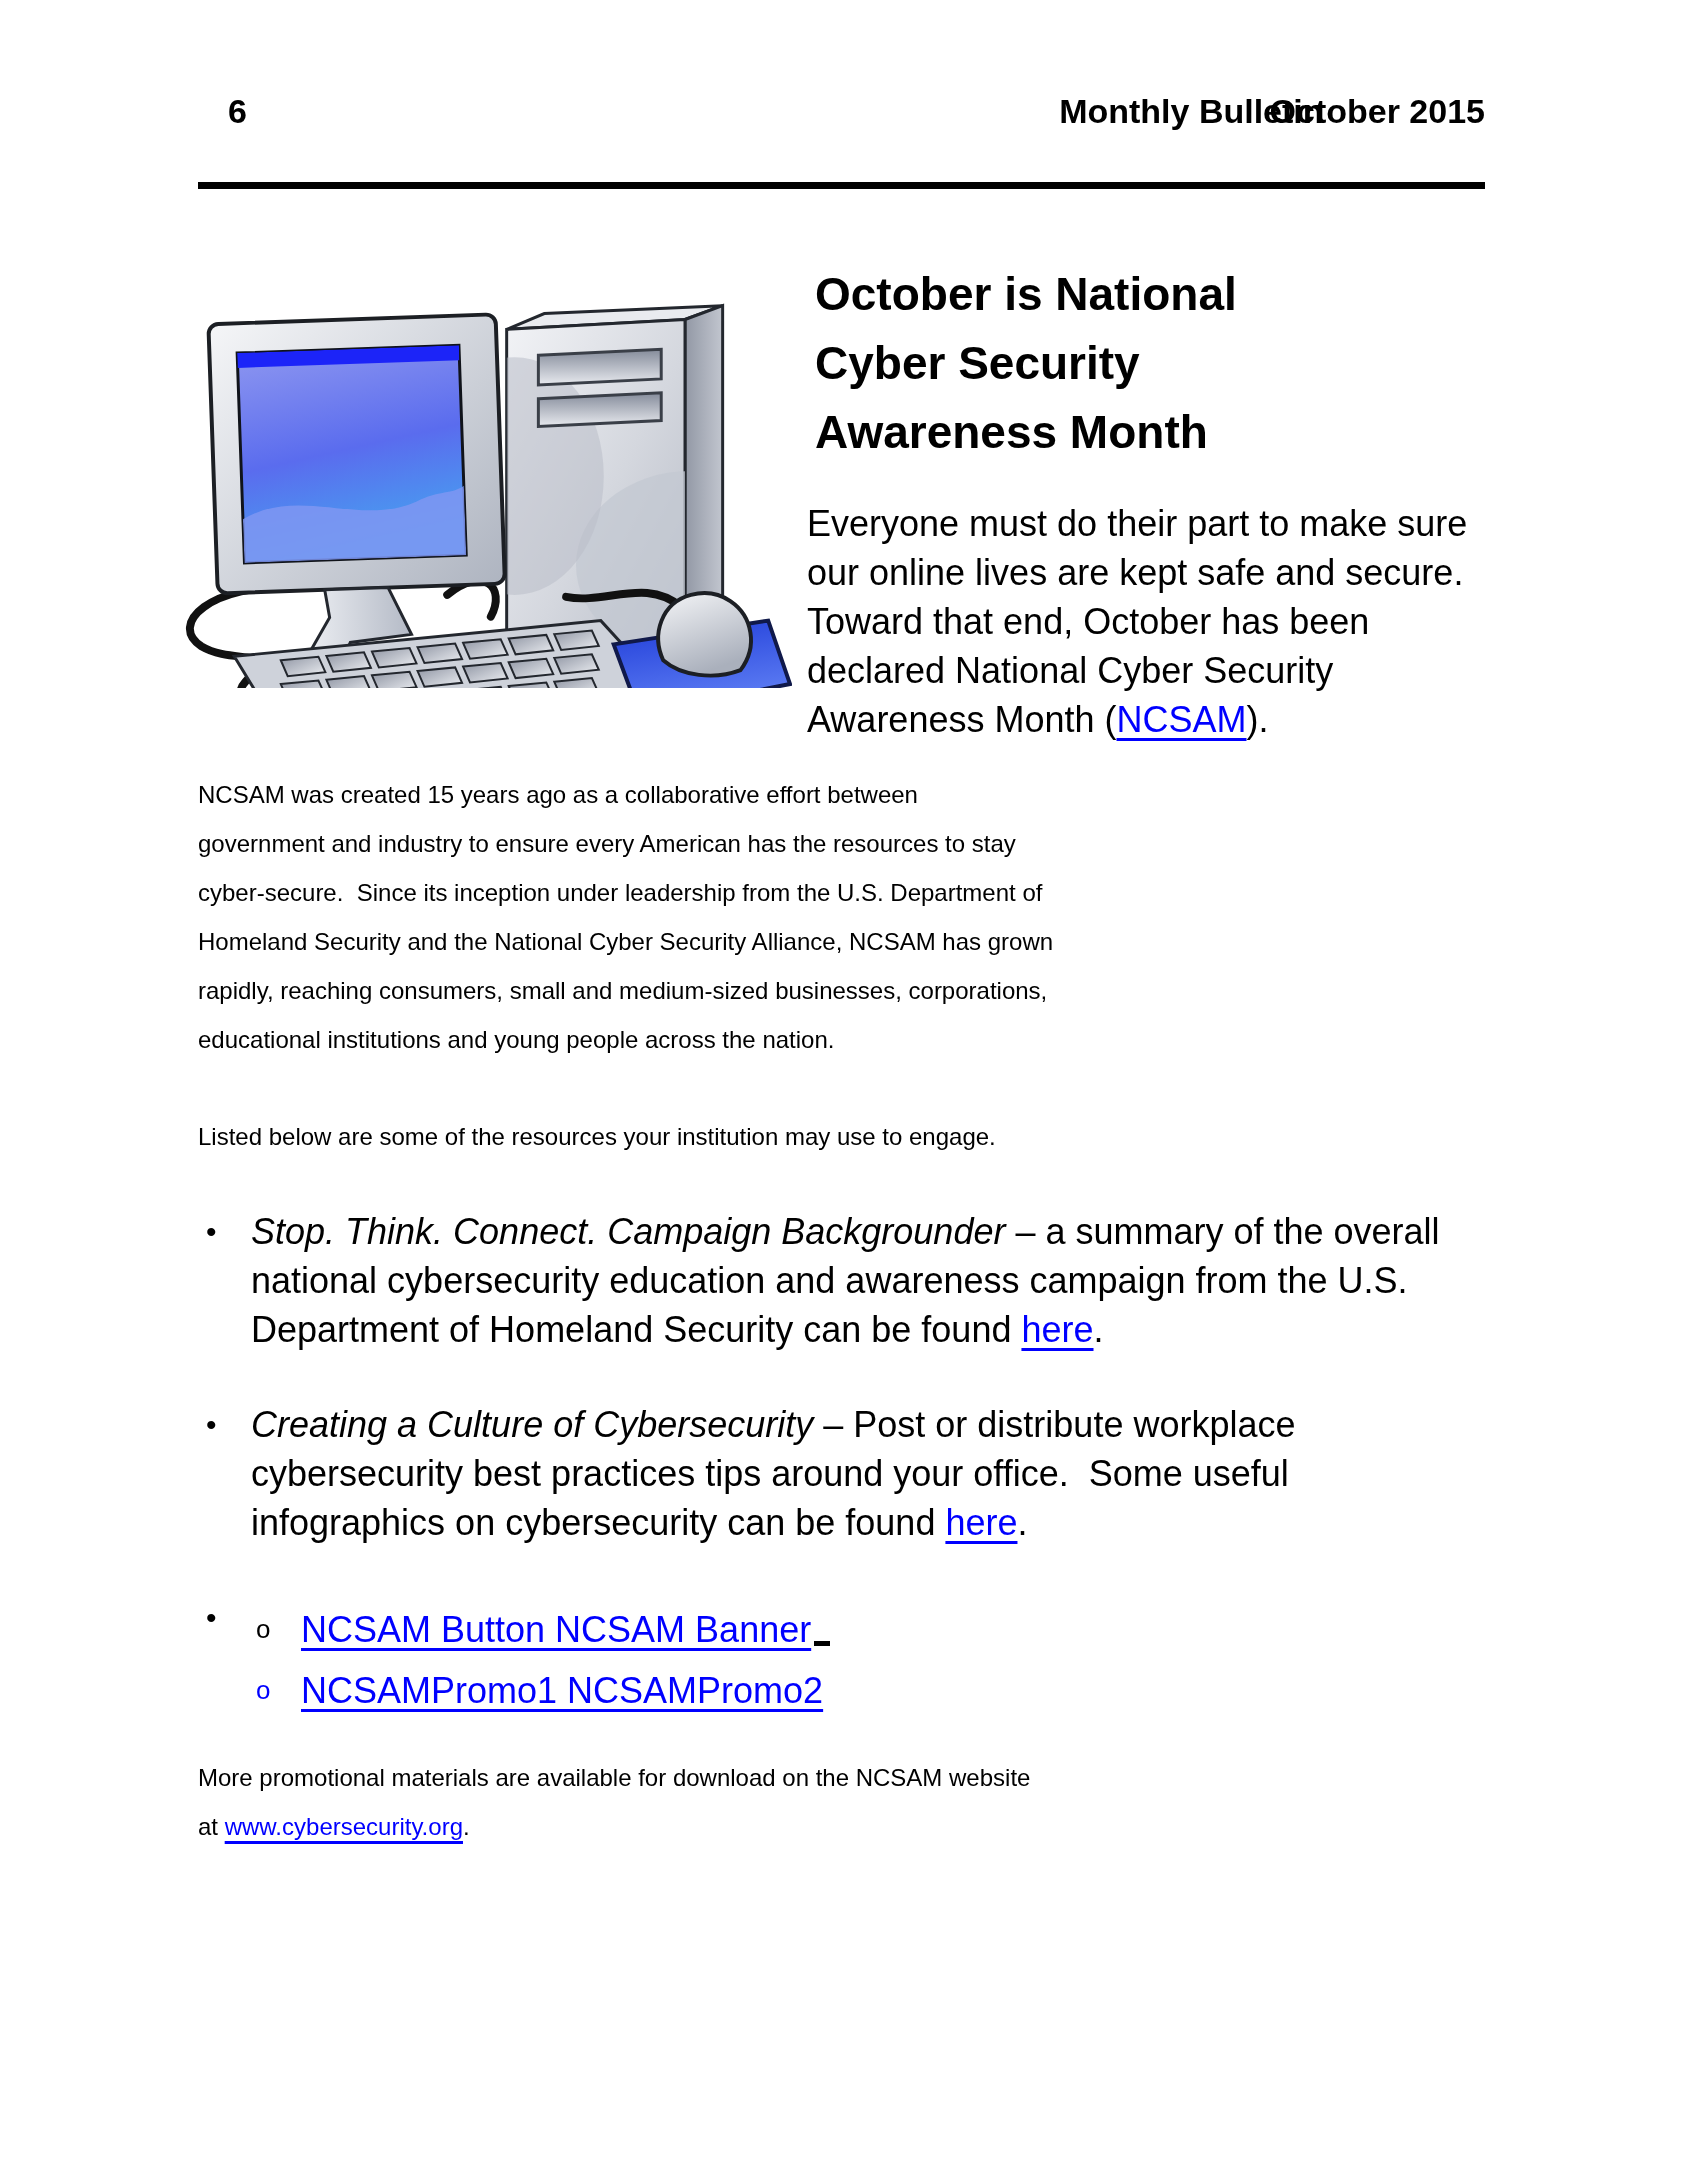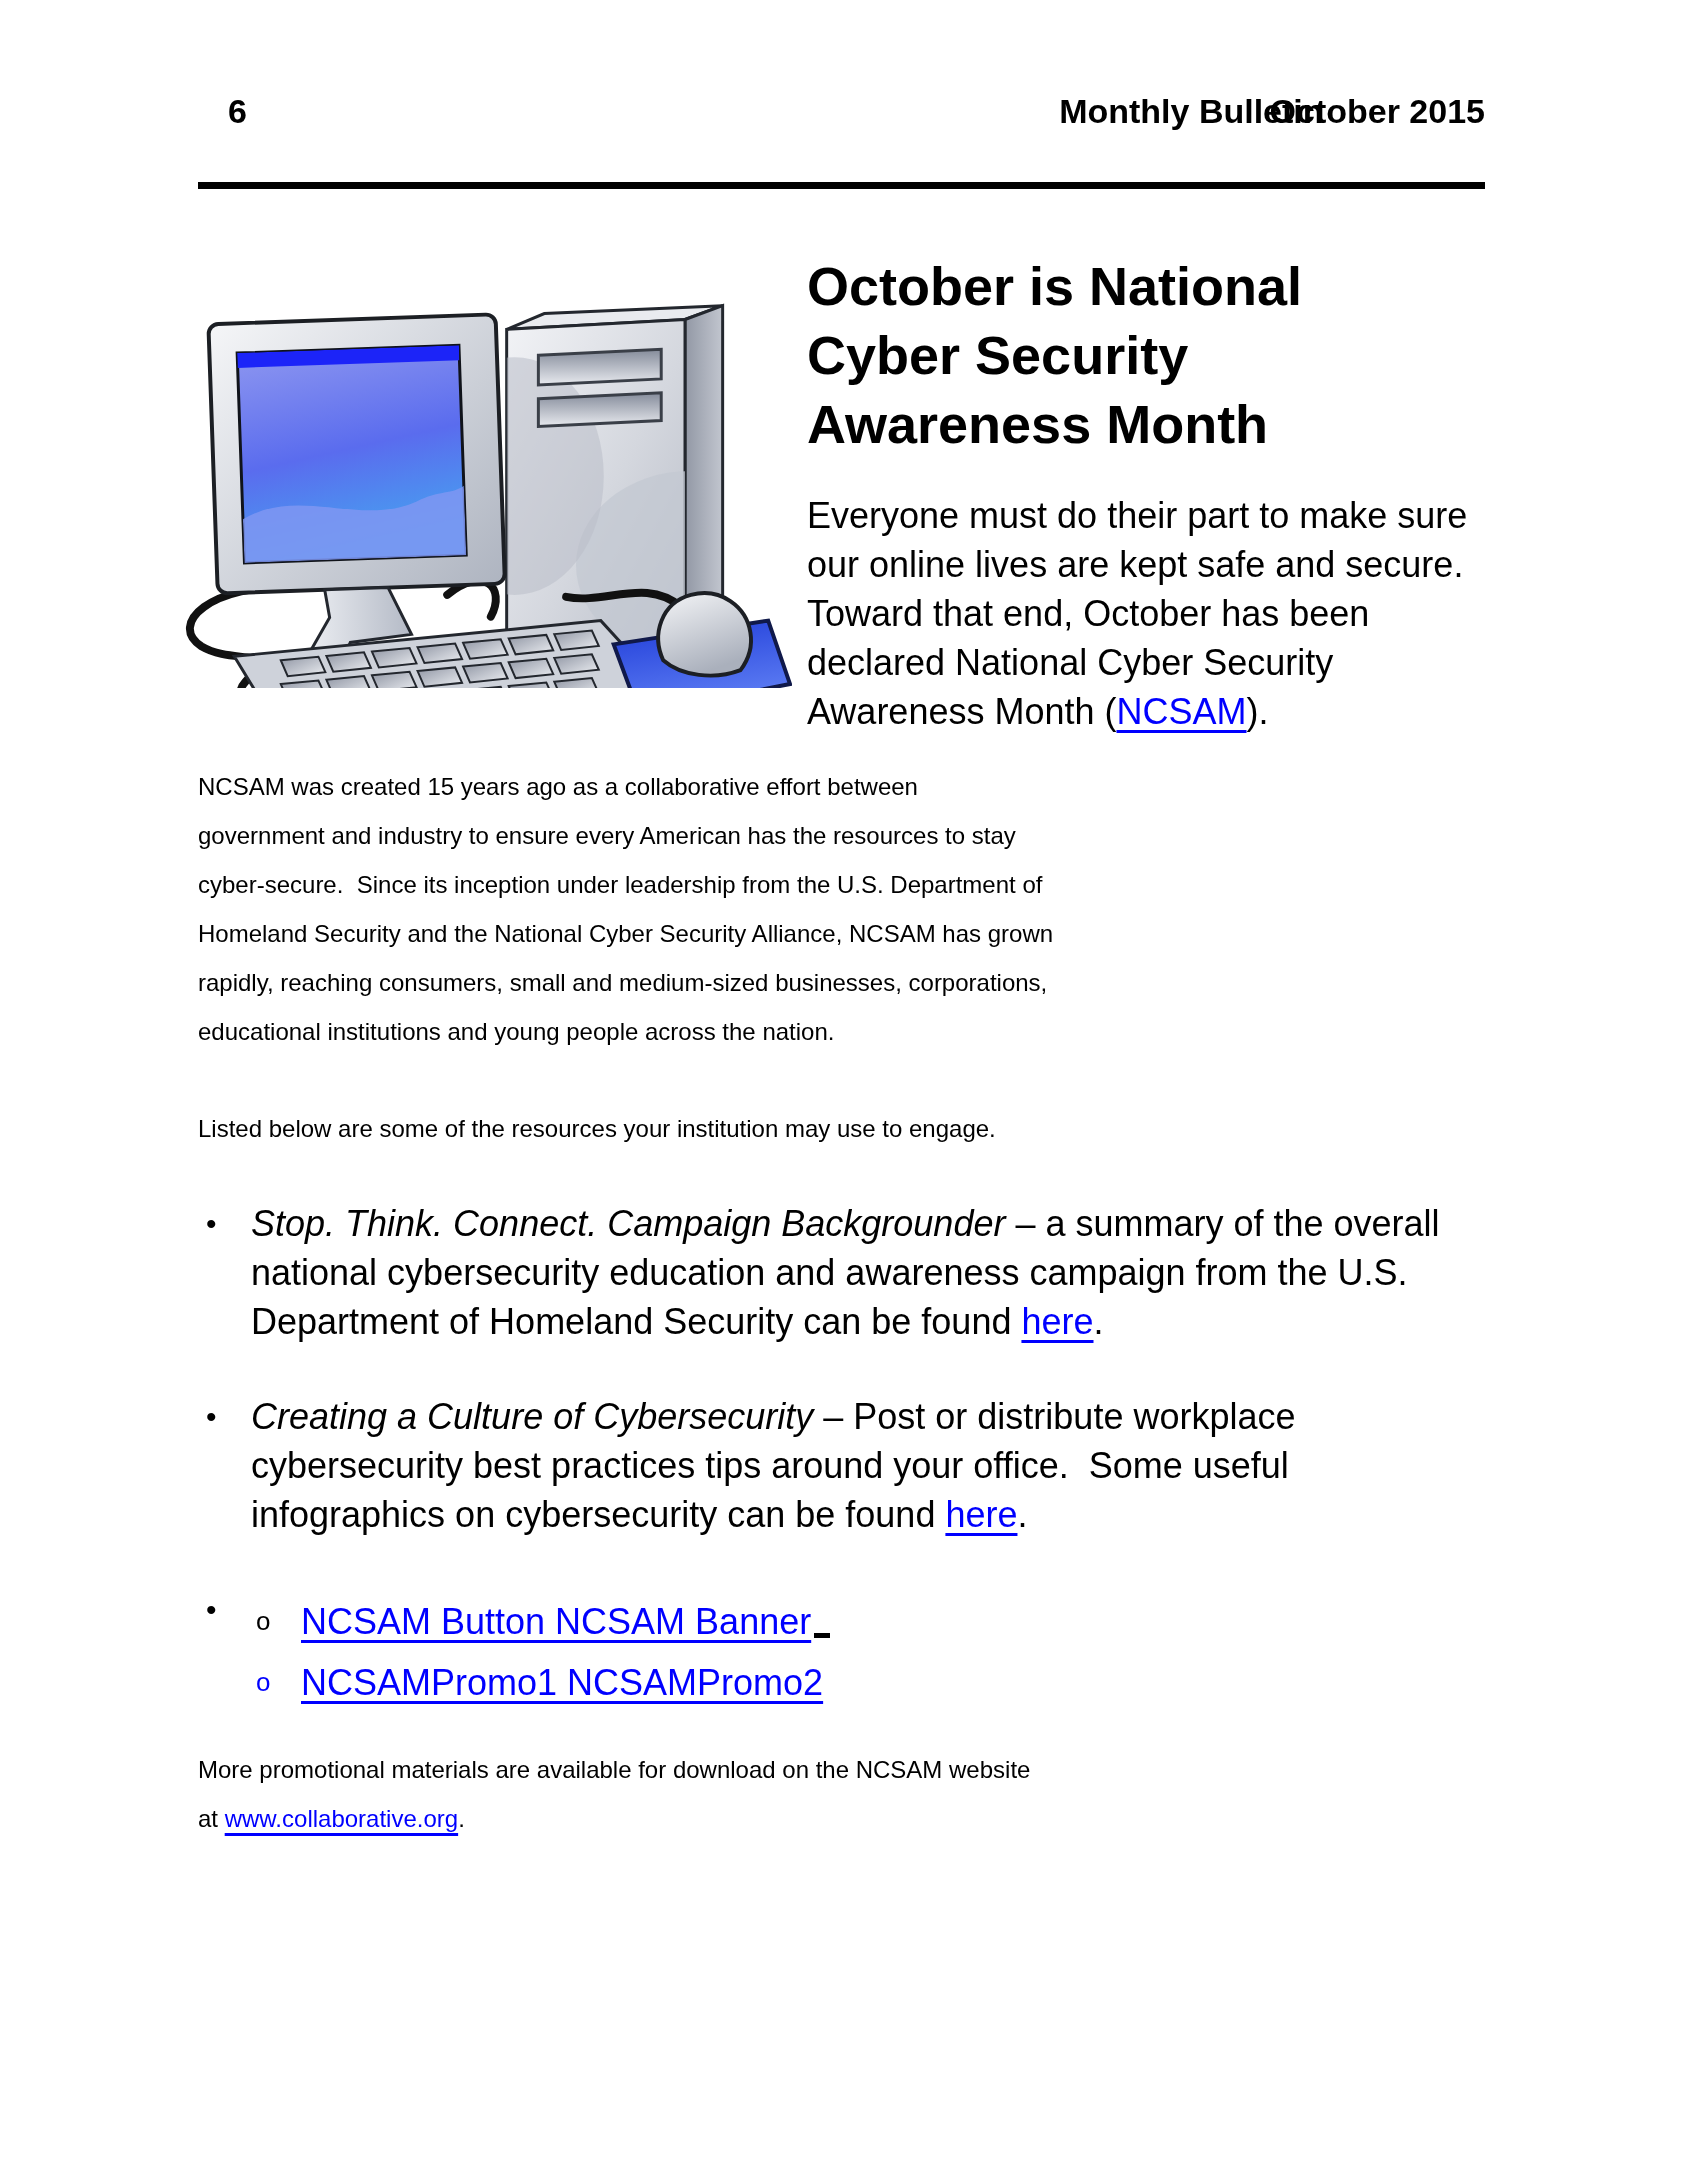--- a/index.html
+++ b/index.html
@@ -17,21 +17,21 @@
   .hdr{display:flex;align-items:baseline;padding-top:91px;font-weight:bold;font-size:34px;line-height:40px;}
   .hdr-left{width:139px;padding-left:30px;}
   .hdr-center{flex:1;text-align:right;transform:translateX(54px);}
   .hdr-right{text-align:right;}
   .hdr-rule{height:7px;background:#000;margin-top:51px;}
   
   .top-section{display:flex;margin-top:63px;}
   .figure{flex:none;width:594px;}
   .figure svg{display:block;width:642px;height:420px;margin:16px 0 0 -48px;}
   .intro-col{flex:none;margin-left:15px;}
-  .doc-title{font-size:54px;font-weight:bold;line-height:69px;white-space:pre;margin:0;}
+  .doc-title{font-size:46px;font-weight:bold;line-height:69px;white-space:pre;margin:8px;}
   .intro-par{margin-top:32px;font-size:36px;line-height:49px;white-space:pre;}
   
   .body-par{font-size:24px;line-height:49px;white-space:pre;}
   .par-2{margin-top:26px;}
   .par-3{margin-top:48px;}
   .closing{margin-top:38px;}
   a{color:var(--link,#0000ff);text-decoration:underline;text-decoration-thickness:3px;text-underline-offset:6px;cursor:pointer;}
   em{font-style:italic;}
   
   ul.bullets{list-style:none;margin:46px 0 0 0;padding:0;font-size:36px;line-height:49px;}
@@ -221,16 +221,16 @@
           <li>
             <span class="marker2 blue">o</span>
             <div class="li-text"><a>NCSAMPromo1 NCSAMPromo2</a></div>
           </li>
         </ul>
       </div>
     </li>
   </ul>
 
   <div class="body-par closing"><span>More promotional materials are available for download on the NCSAM website
-at </span><a>www.collaborative.org</a><span>.</span></div>
+at </span><a>www.cybersecurity.org</a><span>.</span></div>
 
 </div>
 
 
 </body></html>

